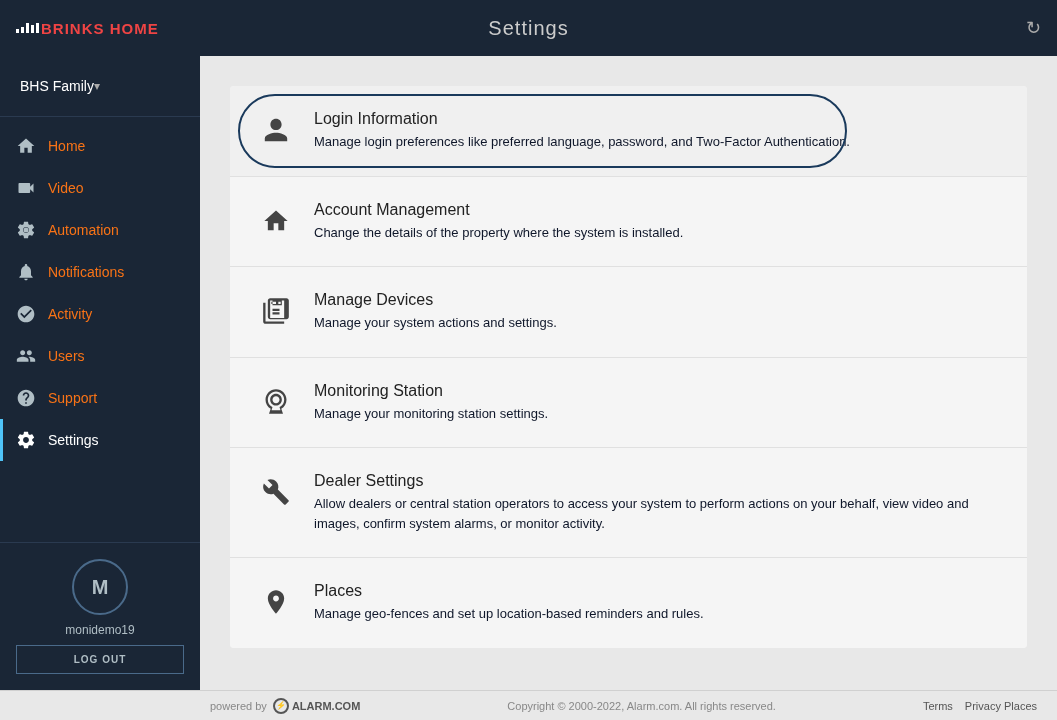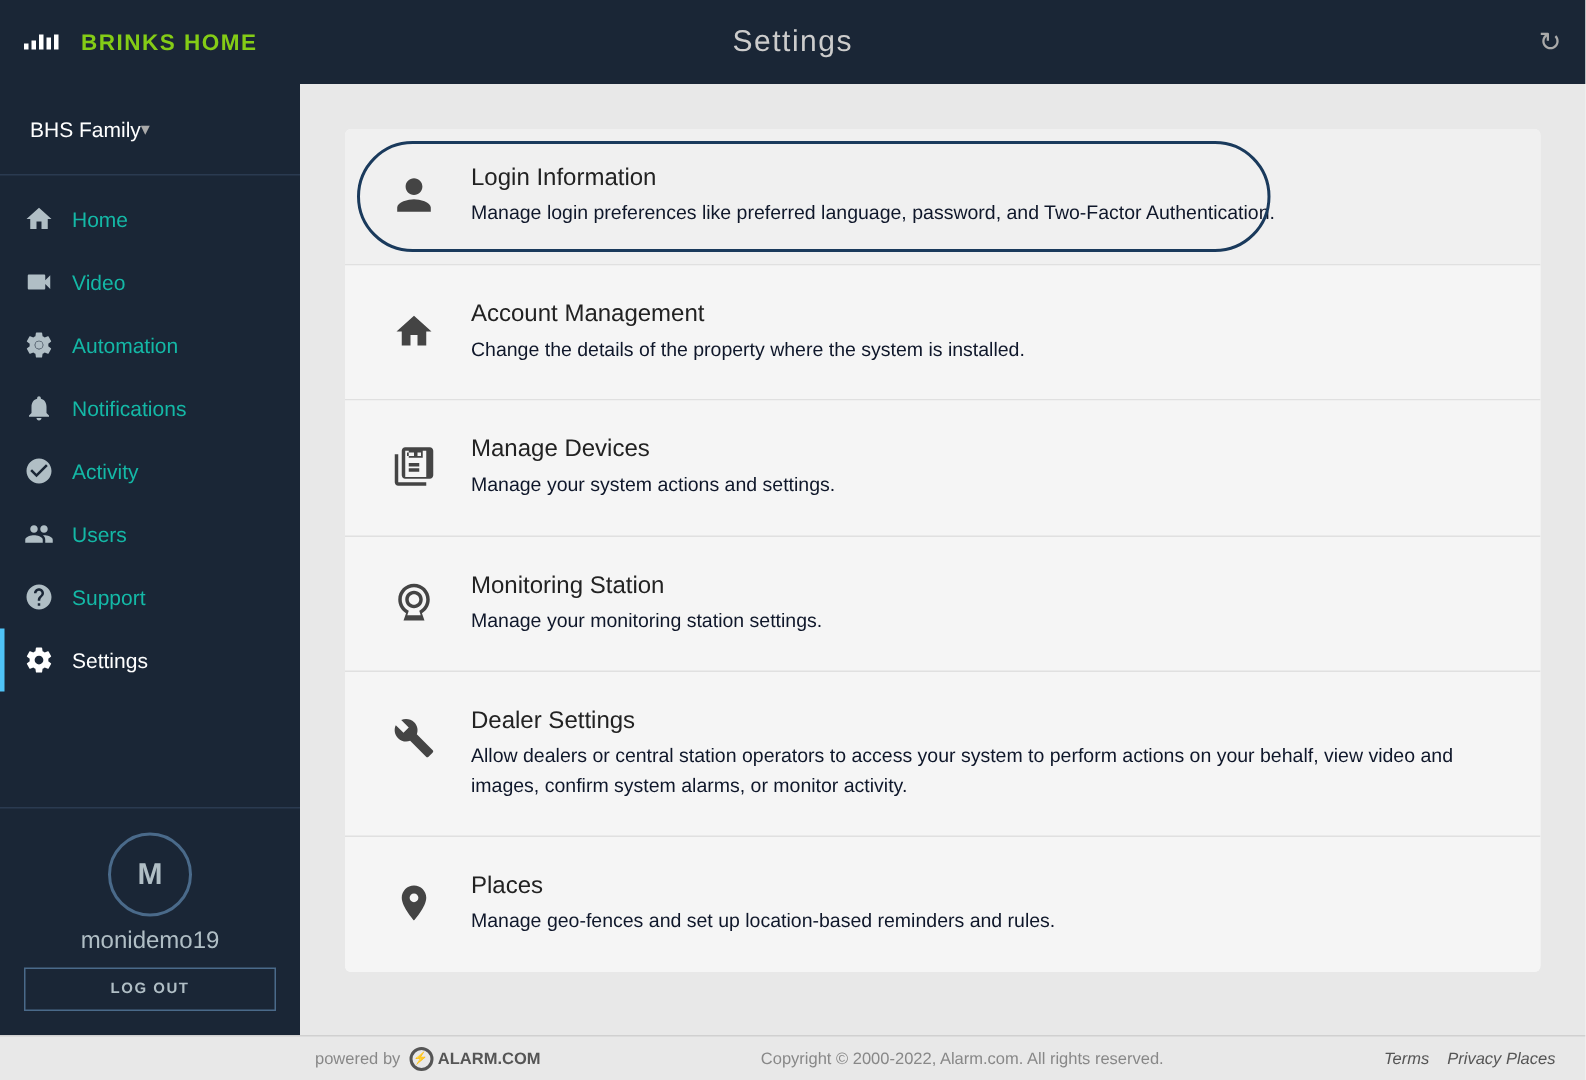--- a/index.html
+++ b/index.html
@@ -25,27 +25,27 @@
       position: absolute;
       left: 0;
       top: 0;
       width: 200px;
       height: 56px;
       display: flex;
       align-items: center;
       padding-left: 16px;
     }
     .logo-text {
-      color: #84cc16;
+      color: #ef4444;
       font-size: 15px;
       font-weight: 900;
       letter-spacing: 1px;
       display: flex;
       align-items: center;
-      gap: 13px;
+      gap: 0;
     }
     .logo-bars {
       display: flex;
       gap: 2px;
       align-items: flex-end;
       margin-right: 2px;
     }
     .logo-bar {
       background: white;
       width: 3px;
@@ -91,21 +91,21 @@
 
     .sidebar-nav {
       flex: 1;
       padding: 8px 0;
     }
     .nav-item {
       display: flex;
       align-items: center;
       gap: 12px;
       padding: 11px 16px;
-      color: #14b8a6;
+      color: #f97316;
       font-size: 14px;
       cursor: pointer;
       position: relative;
     }
     .nav-item.active {
       color: white;
     }
     .nav-item.active::before {
       content: '';
       position: absolute;
@@ -140,21 +140,21 @@
       border: 2px solid #4a6a8a;
       display: flex;
       align-items: center;
       justify-content: center;
       color: #b0bec5;
       font-size: 20px;
       font-weight: 600;
     }
     .username {
       color: #b0bec5;
-      font-size: 16px;
+      font-size: 12px;
     }
     .logout-btn {
       width: 100%;
       padding: 8px;
       background: transparent;
       border: 1px solid #4a6a8a;
       color: #b0bec5;
       font-size: 10px;
       font-weight: 600;
       letter-spacing: 1px;
@@ -270,21 +270,21 @@
     .copyright {
       font-size: 11px;
       color: #888;
     }
     .footer-links {
       display: flex;
       gap: 12px;
       font-size: 11px;
       color: #555;
     }
-    .footer-links span { cursor: pointer; font-style: italic; }
+    .footer-links span { cursor: pointer; }
   </style>
 </head>
 <body>
 
 <div class="topbar">
   <div class="topbar-logo">
     <div class="logo-text">
       <div class="logo-bars">
         <div class="logo-bar" style="height:4px"></div>
         <div class="logo-bar" style="height:6px"></div>

